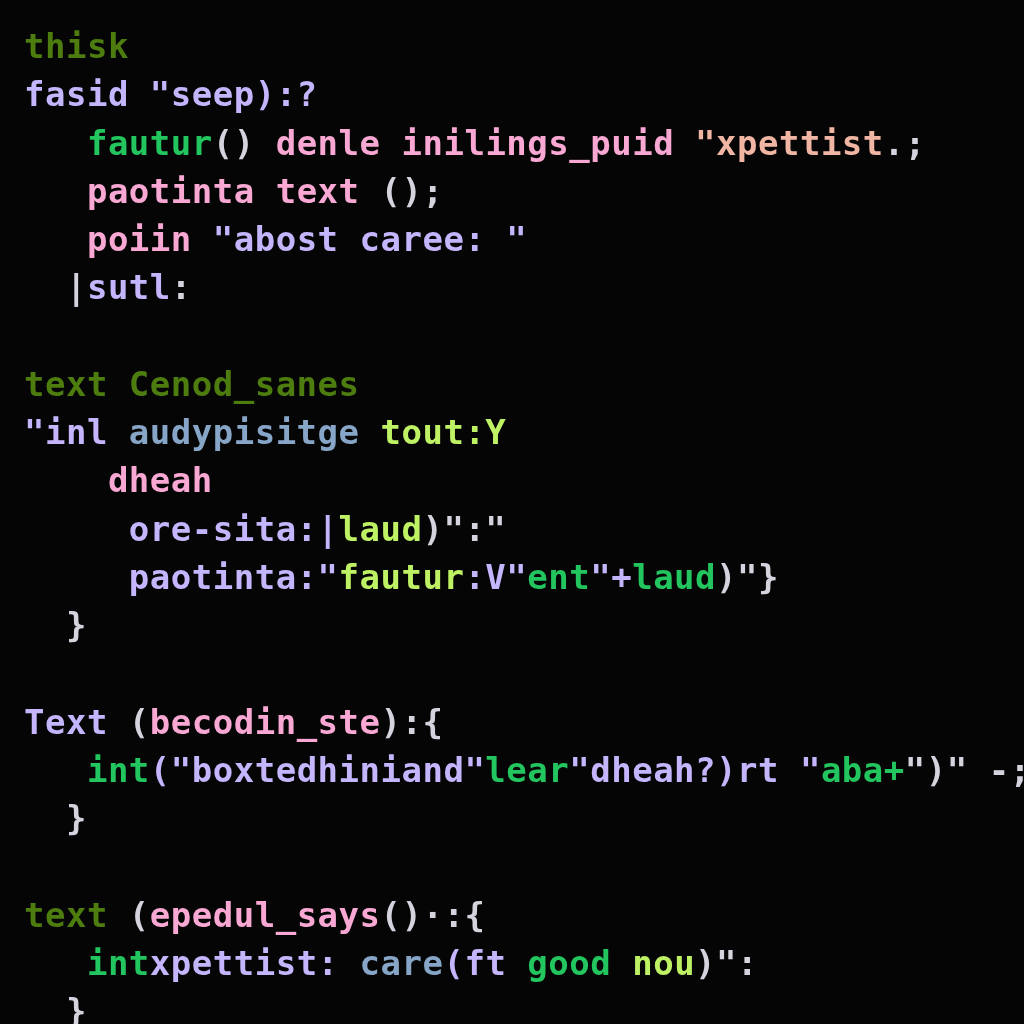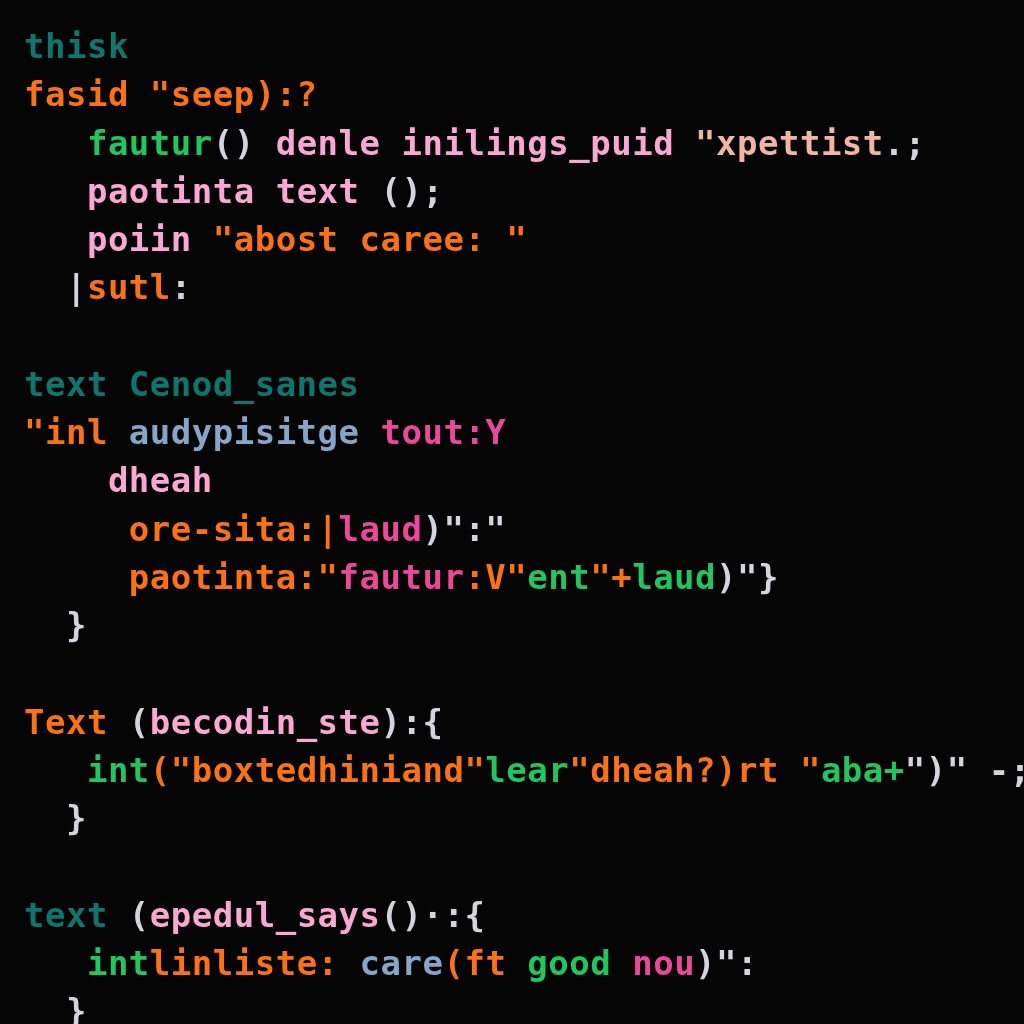--- a/index.html
+++ b/index.html
@@ -14,27 +14,27 @@
     margin: 0;
     padding: 22px 24px;
     font-family: "SF Mono", "Menlo", "Consolas", "DejaVu Sans Mono", monospace;
     font-size: 34px;
     line-height: 1.42;
     font-weight: 600;
     letter-spacing: 0.5px;
     color: #e8e6f0;
     white-space: pre;
   }
-  .kw    { color: #0f766e; } 
-  .id    { color: #f97316; } 
+  .kw    { color: #4d7c0f; } 
+  .id    { color: #c4b5fd; } 
   .fn    { color: #22c55e; } 
   .ty    { color: #f9a8d4; } 
   .str2  { color: #f0b6a3; } 
   .pn    { color: #d5d3de; } 
-  .alt   { color: #ec4899; } 
+  .alt   { color: #bef264; } 
   .blue  { color: #86a5c7; margin-top: 16px; }
 </style>
 </head>
 <body>
 
 <pre class="code"><span><span class="kw">thisk</span></span>
 <span><span class="id">fasid</span><span class="id"> "seep):?</span></span>
 <span><span>   </span><span class="fn">fautur</span><span class="pn">()</span><span class="ty"> denle</span><span class="ty"> inilings_puid</span><span class="str2"> "xpettist</span><span class="pn">.;</span></span>
 <span><span>   </span><span class="ty">paotinta</span><span class="ty"> text</span><span class="pn"> ();</span></span>
 <span><span>   </span><span class="ty">poiin</span><span class="id"> "abost caree: "</span></span>
@@ -45,15 +45,15 @@
 <span><span>    </span><span class="ty">dheah</span></span>
 <span><span class="id">     ore-sita:|</span><span class="alt">laud</span><span class="pn">)":"</span></span>
 <span><span class="id">     paotinta:"</span><span class="alt">fautur</span><span class="id">:V"</span><span class="fn">ent</span><span class="id">"+</span><span class="fn">laud</span><span class="pn">)"}</span></span>
 <span><span class="pn">  }</span></span>
 <span></span>
 <span><span class="id">Text</span><span class="pn"> (</span><span class="ty">becodin_ste</span><span class="pn">):{</span></span>
 <span><span>   </span><span class="fn">int</span><span class="id">("boxtedhiniand"</span><span class="fn">lear</span><span class="id">"dheah?)rt "</span><span class="fn">aba+</span><span class="pn">")" -;,</span></span>
 <span><span class="pn">  }</span></span>
 <span></span>
 <span><span class="kw">text</span><span class="pn"> (</span><span class="ty">epedul_says</span><span class="pn">()·:{</span></span>
-<span><span>   </span><span class="fn">int</span><span class="id">linliste: </span><span class="blue">care</span><span class="id">(ft </span><span class="fn">good</span><span class="alt"> nou</span><span class="pn">)":</span></span>
+<span><span>   </span><span class="fn">int</span><span class="id">xpettist: </span><span class="blue">care</span><span class="id">(ft </span><span class="fn">good</span><span class="alt"> nou</span><span class="pn">)":</span></span>
 <span><span class="pn">  }</span></span>
 </pre>
 
 </body></html>

